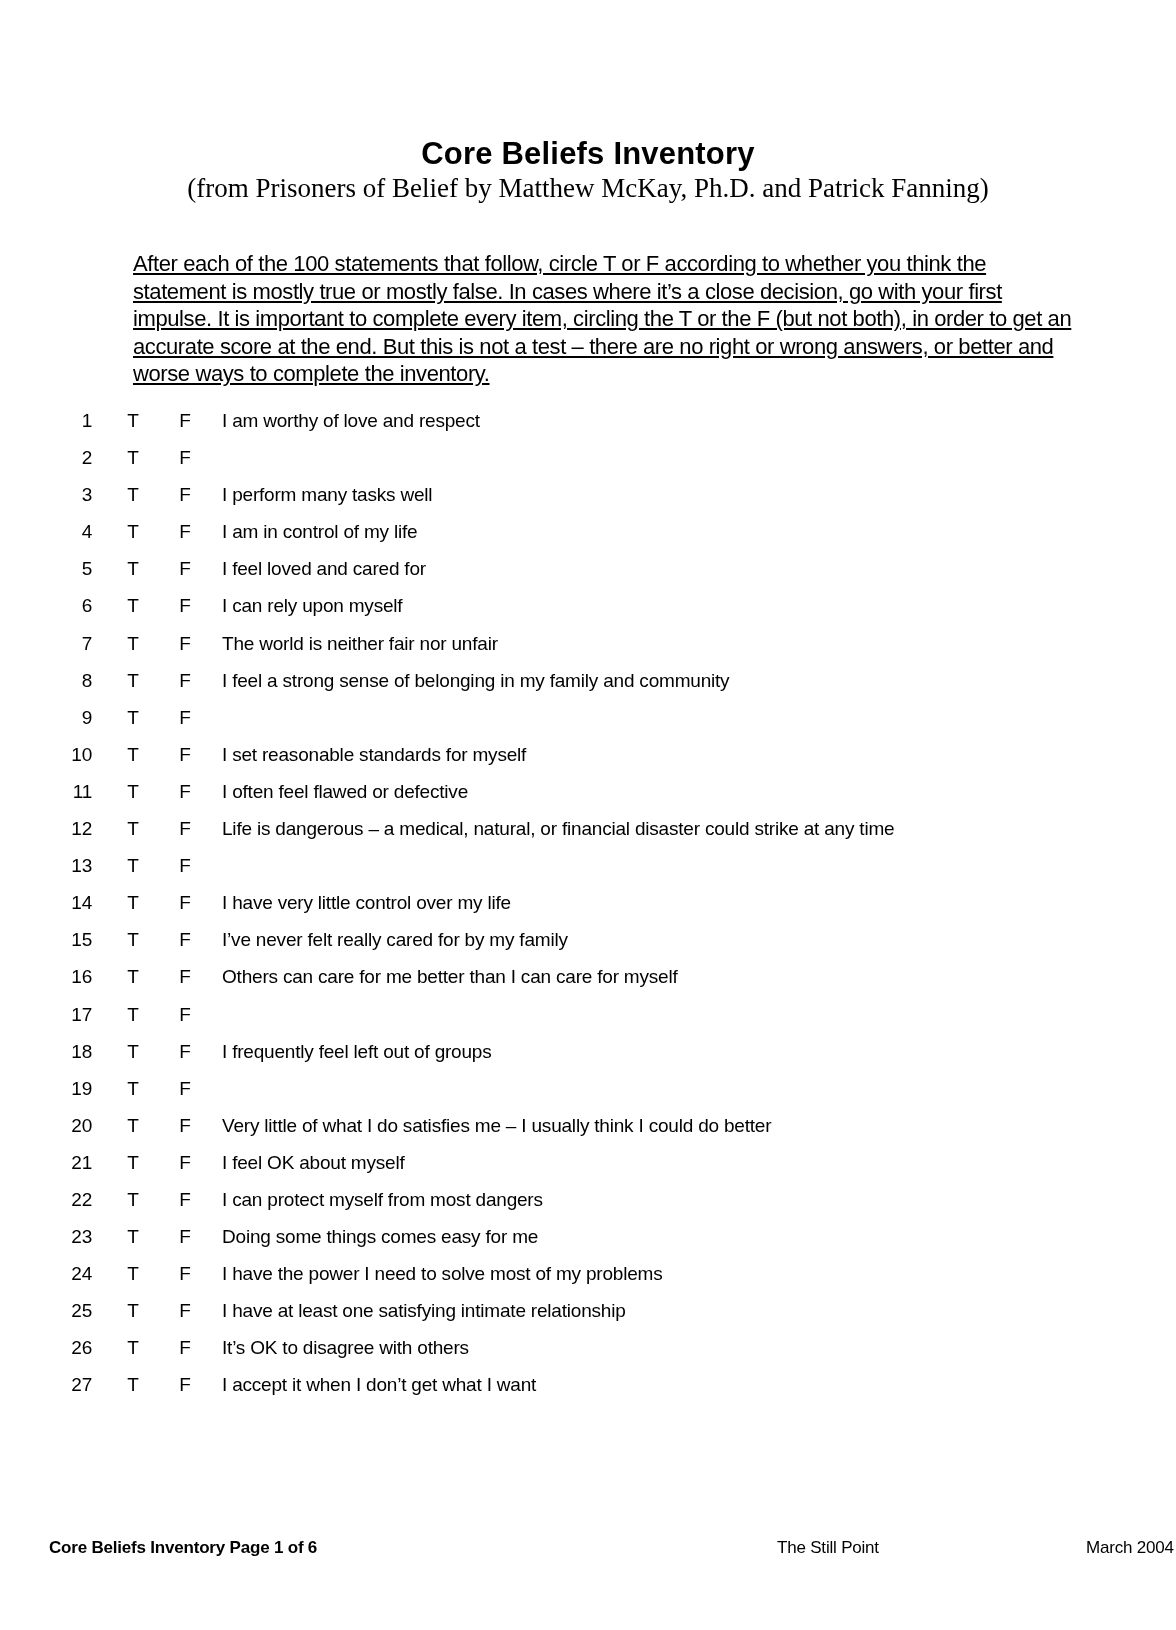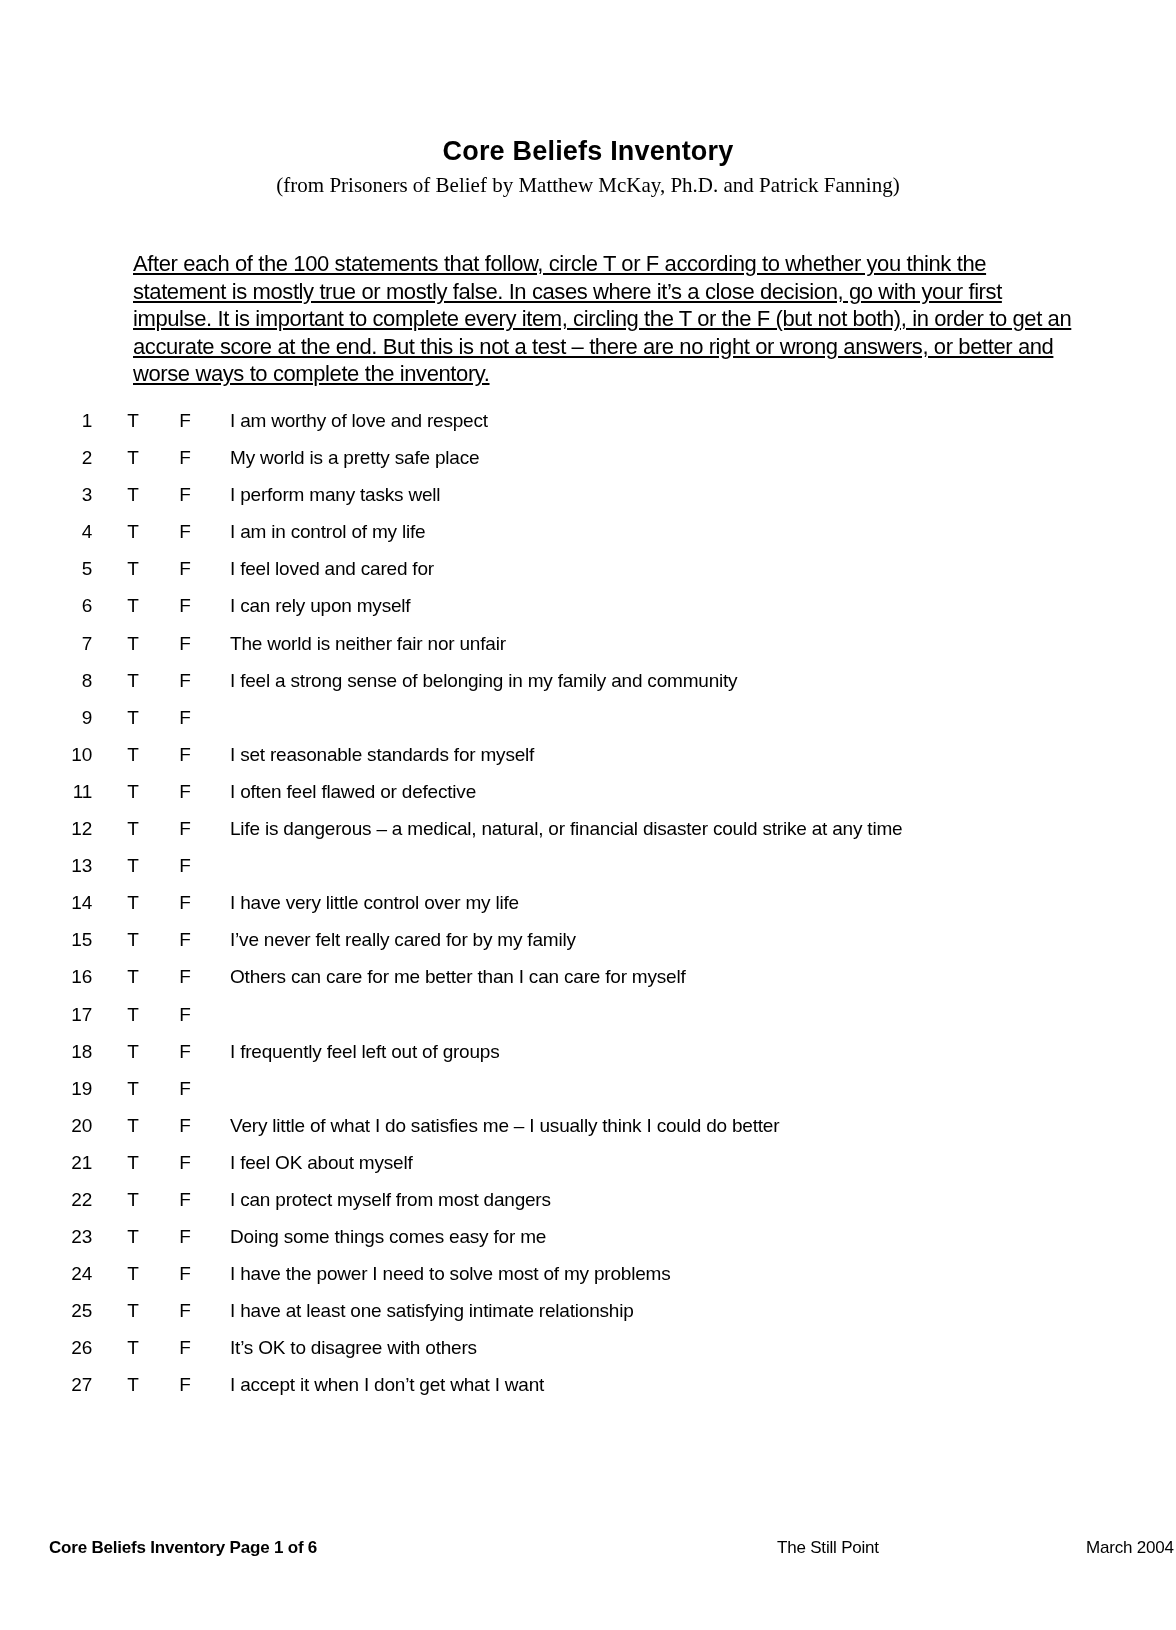--- a/index.html
+++ b/index.html
@@ -4,44 +4,44 @@
 <style>
   * { margin:0; padding:0; box-sizing:border-box; }
   html,body { background:#ffffff; }
   body {
     width:1176px; height:1630px; position:relative;
     color:#000; font-family:"Liberation Sans", sans-serif;
     overflow:hidden;
   }
   .doc-title {
     position:absolute; top:136px; left:0; width:100%;
-    text-align:center; font-size:27px; font-weight:bold;
+    text-align:center; font-size:31px; font-weight:bold;
     letter-spacing:0.2px;
   }
   .doc-subtitle {
     position:absolute; top:173px; left:0; width:100%;
-    text-align:center; font-size:21px;
+    text-align:center; font-size:27px;
     font-family:"Liberation Serif", serif;
   }
   .intro {
     position:absolute; top:250px; left:133px; width:940px;
     font-size:22px; line-height:27.6px; letter-spacing:-0.4px;text-decoration:underline;
   }
   .statement-list {
     position:absolute; top:402px; left:0; right:0;
   }
   .row { position:relative; height:37.1px; }
   .row span {
     position:absolute; top:0; line-height:37.1px;
     font-size:19px; letter-spacing:-0.2px; white-space:nowrap;
   }
   .num   { left:52px;  width:40px; text-align:right; }
   .opt-t { left:123px; width:20px; text-align:center; cursor:pointer; }
   .opt-f { left:175px; width:20px; text-align:center; cursor:pointer; }
-  .stmt  { left:222px;margin-left:8px; }
+  .stmt  { left:222px; }
   .footer {
     position:absolute; top:1538px; left:0; width:100%;
     font-size:17px; letter-spacing:-0.2px;
   }
   .footer span { position:absolute; top:0; white-space:nowrap; }
   .footer-left   { left:49px;font-weight:bold; }
   .footer-center { left:777px; }
   .footer-right  { left:1042px;margin-left:44px; }
 </style>
 </head>
@@ -57,21 +57,20 @@
     <span class="num">1</span>
     <span class="opt-t">T</span>
     <span class="opt-f">F</span>
     <span class="stmt">I am worthy of love and respect</span>
   </div>
 
   <div class="row">
     <span class="num">2</span>
     <span class="opt-t">T</span>
     <span class="opt-f">F</span>
-    <span class="stmt">My world is a pretty safe place</span>
   </div>
 
   <div class="row">
     <span class="num">3</span>
     <span class="opt-t">T</span>
     <span class="opt-f">F</span>
     <span class="stmt">I perform many tasks well</span>
   </div>
 
   <div class="row">

